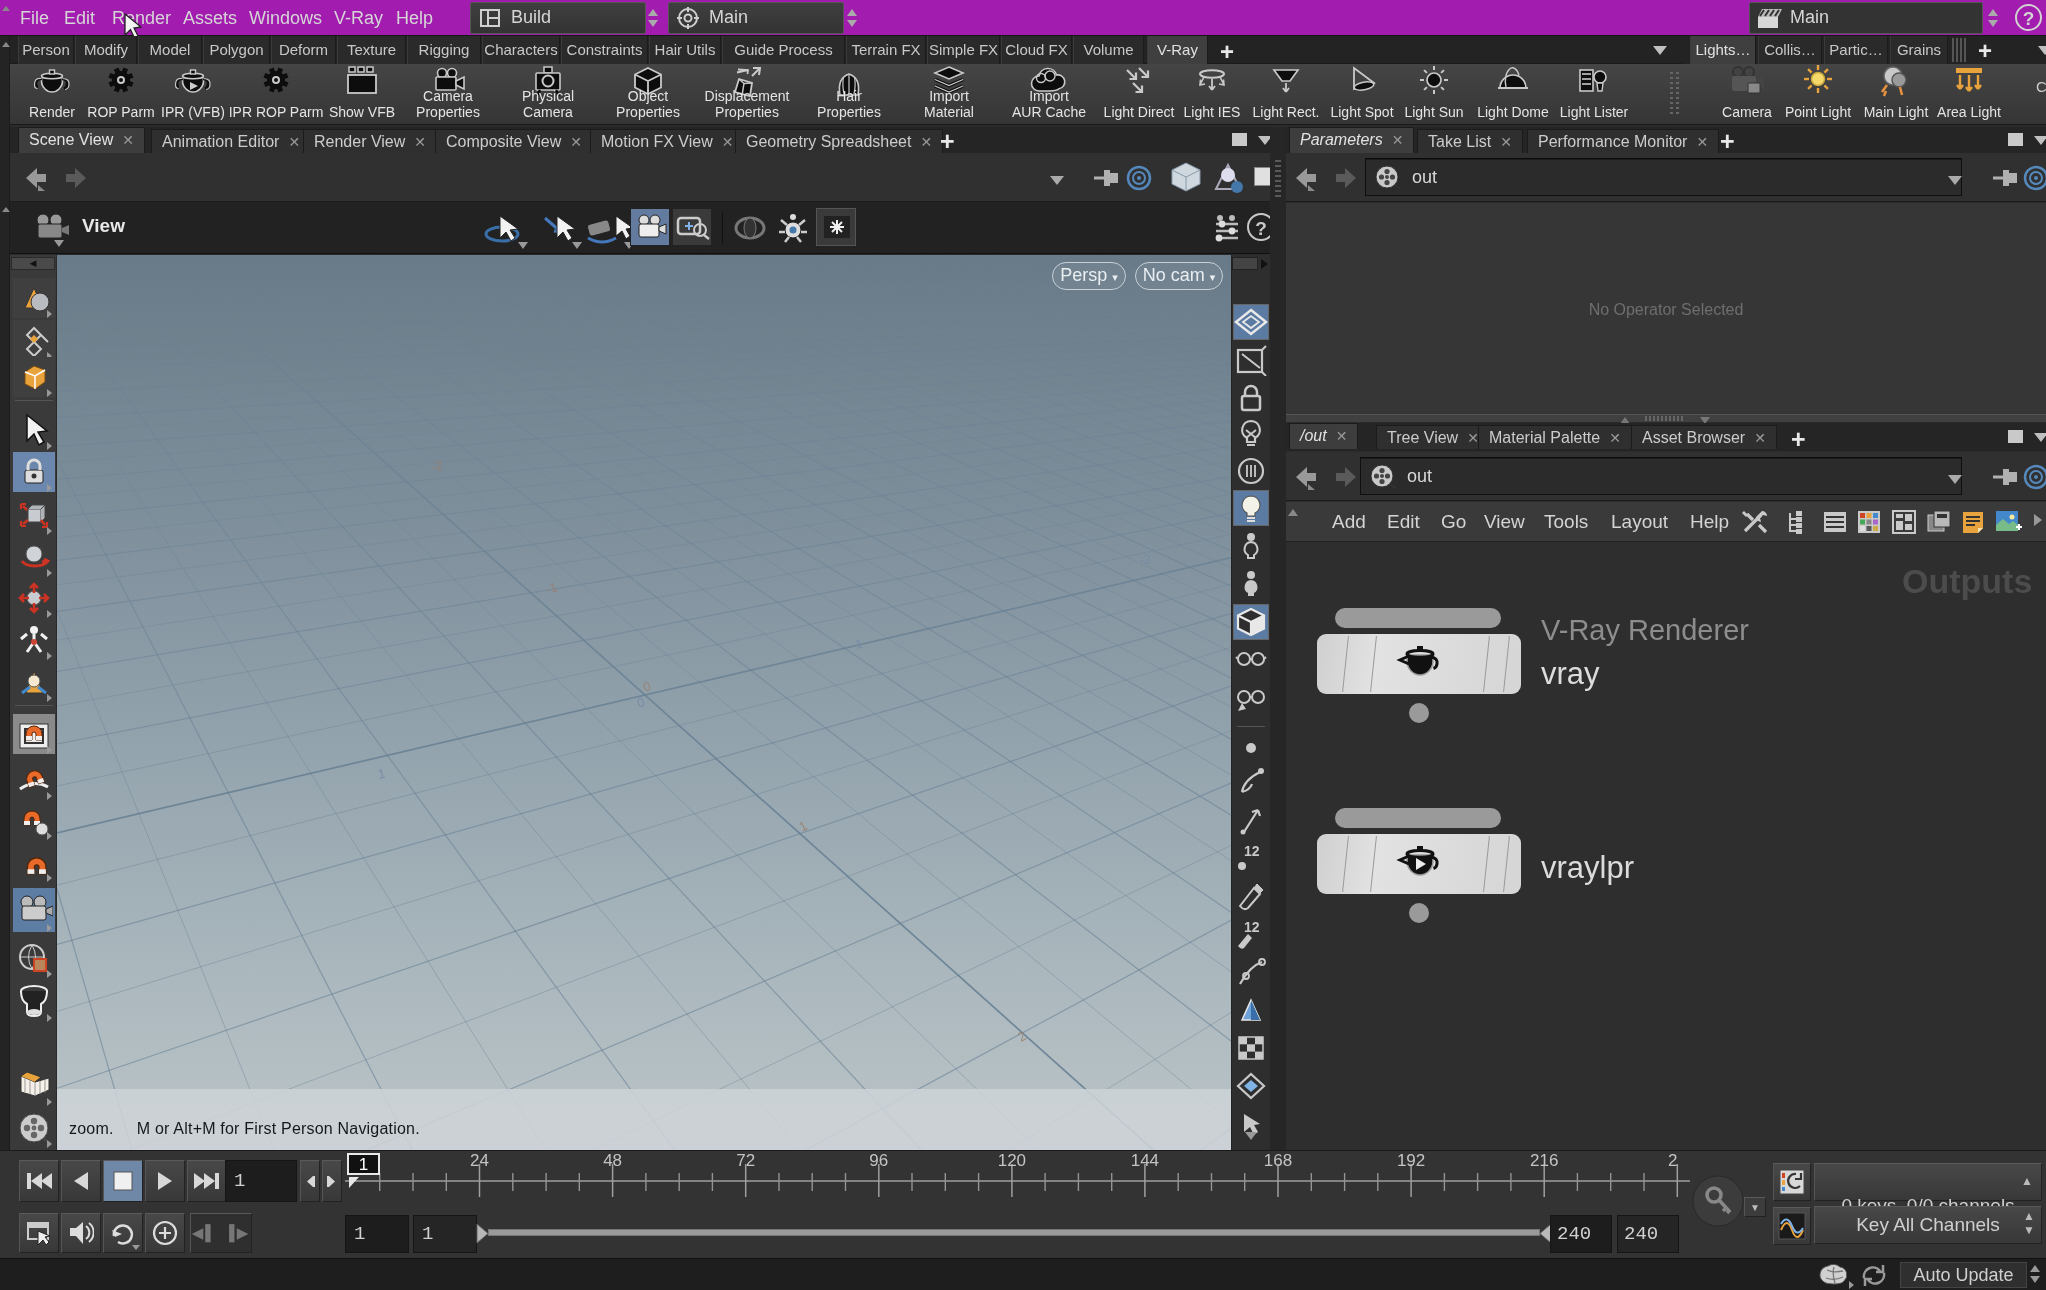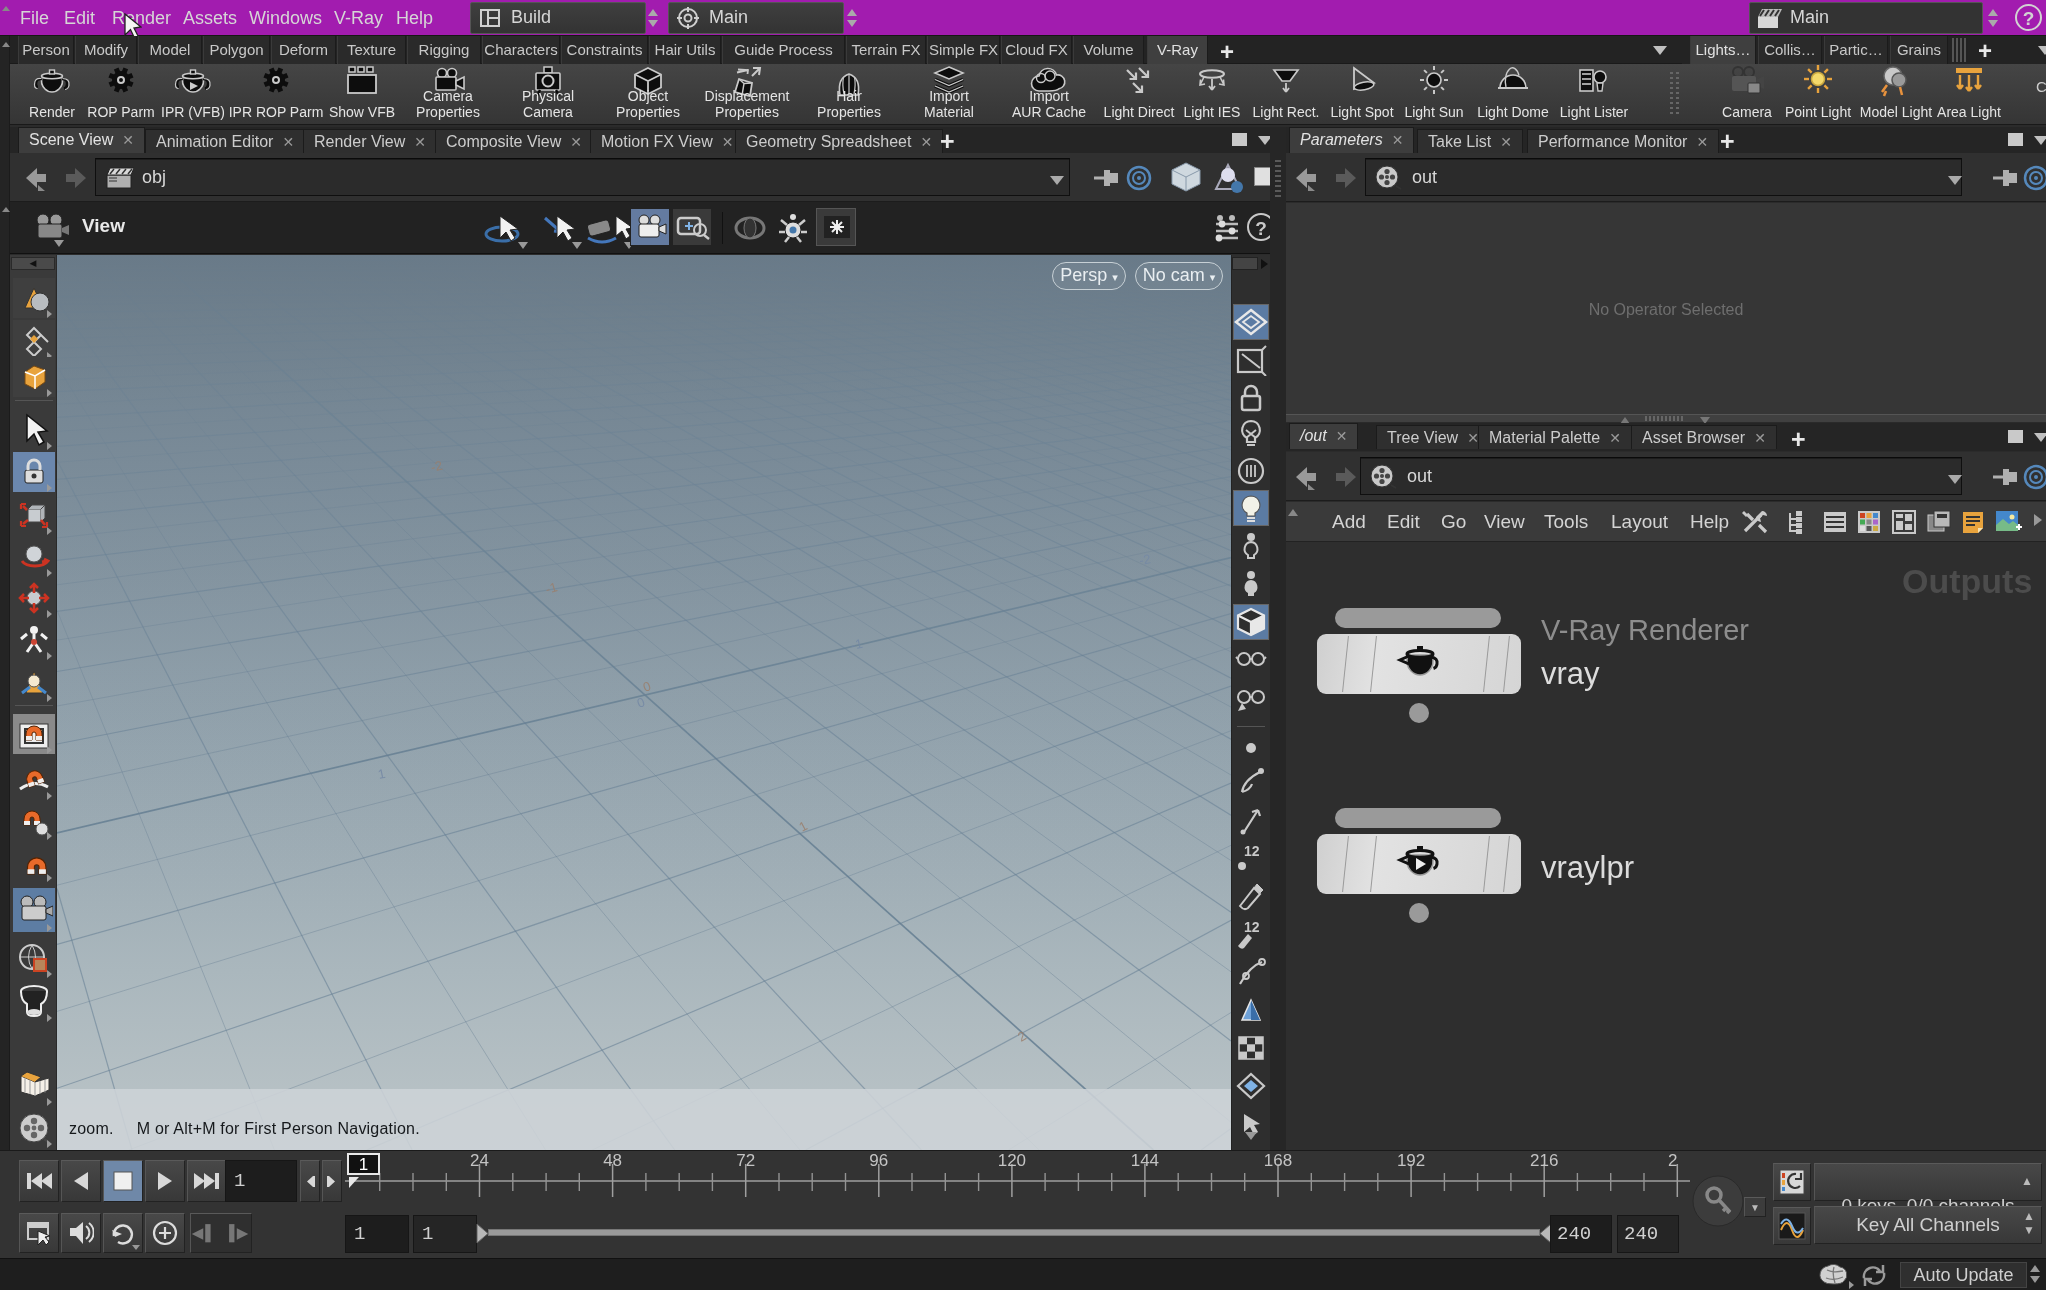--- a/index.html
+++ b/index.html
@@ -380,39 +380,39 @@
       <div class="lb">Point Light</div>
     </div>
 <div class="tool" style="left:1834px;top:2px;width:104px;">
       <div class="ic">
         <svg width="42" height="36" viewBox="0 0 42 36" style="">
           <circle cx="18" cy="13" r="9" fill="#c9c9c9" stroke="#666" stroke-width="1.5"></circle>
           <circle cx="24" cy="17" r="7" fill="#9a9a9a" stroke="#555" stroke-width="1.5"></circle>
           <path d="M12 22 l-5 7 m18 -5 l2 8 m-16 -4 l-2 5" stroke="#e8923d" stroke-width="2.5" fill="none"></path>
         </svg>
       </div>
-      <div class="lb">Model Light</div>
+      <div class="lb">Main Light</div>
     </div>
 <div class="tool" style="left:1907px;top:2px;width:104px;">
       <div class="ic">
         <svg width="42" height="36" viewBox="0 0 42 36" style="">
           <rect x="8" y="5" width="26" height="5" fill="#e8a33d"></rect>
           <path d="M12 12 v14 m0 0 l-3 -4 m3 4 l3 -4" stroke="#e8a33d" stroke-width="2.4" fill="none"></path>
           <path d="M21 12 v16 m0 0 l-3 -4 m3 4 l3 -4" stroke="#e8a33d" stroke-width="2.4" fill="none"></path>
           <path d="M30 12 v14 m0 0 l-3 -4 m3 4 l3 -4" stroke="#e8a33d" stroke-width="2.4" fill="none"></path>
         </svg>
       </div>
       <div class="lb">Area Light</div>
     </div>
 <div class="abs" style="left:2026px;top:14px;color:#ccc;font-size:15px;">C</div>
 
 </div>
 <div class="ptabs abs" style="left:10px;top:127px;width:1274px;">
 <div class="ptab act" style="left:8px;">Scene View<span class="x">✕</span></div>
-<div class="ptab" style="left:135px;">Animation Editor<span class="x">✕</span></div>
+<div class="ptab" style="left:141px;">Animation Editor<span class="x">✕</span></div>
 <div class="ptab" style="left:293px;">Render View<span class="x">✕</span></div>
 <div class="ptab" style="left:425px;">Composite View<span class="x">✕</span></div>
 <div class="ptab" style="left:580px;">Motion FX View<span class="x">✕</span></div>
 <div class="ptab" style="left:725px;">Geometry Spreadsheet<span class="x">✕</span></div>
 <div class="abs" style="left:930px;top:0px;color:#e8e8e8;font-size:25px;font-weight:bold;">+</div>
 <div class="abs" style="left:1222px;top:6px;width:15px;height:13px;background:#c9c9c9;"></div>
 <div class="abs" style="left:1248px;top:9px;width:0;height:0;border-left:7px solid transparent;border-right:7px solid transparent;border-top:9px solid #c0c0c0;"></div>
 </div>
 <div class="ptabs abs" style="left:1286px;top:127px;width:760px;">
 <div class="ptab act" style="left:3px;font-style:italic;">Parameters<span class="x" style="font-style:normal">✕</span></div>
@@ -421,29 +421,20 @@
 <div class="abs" style="left:434px;top:0px;color:#e8e8e8;font-size:25px;font-weight:bold;">+</div>
 <div class="abs" style="left:722px;top:6px;width:15px;height:13px;background:#c9c9c9;"></div>
 <div class="abs" style="left:748px;top:9px;width:0;height:0;border-left:7px solid transparent;border-right:7px solid transparent;border-top:9px solid #c0c0c0;"></div>
 </div>
 <div class="pathbar abs" style="left:10px;top:153px;width:1274px;">
 <svg class="abs" style="left:14px;top:12px" width="66" height="28" viewBox="0 0 66 28">
       <path d="M13 3 L13 23 L2 13 Z M13 9 L22 9 L22 17 L13 17 Z" fill="#999"></path>
       <path d="M51 3 L51 23 L62 13 Z M42 9 L51 9 L51 17 L42 17 Z" fill="#5a5a5a"></path>
       <path d="M14 20 l7 6 h-7 Z" fill="#8a8a8a"></path>
     </svg>
-<div class="pcombo" style="left:85px;top:5px;width:975px;">
-      <svg width="30" height="30" viewBox="0 0 30 30" class="abs" style="left:8px;top:4px">
-        <rect x="3" y="12" width="24" height="13" fill="#b0b0b0" stroke="#222"></rect>
-        <path d="M3 12 L27 12 L30 5 L6 5 Z" fill="#d8d8d8" stroke="#222"></path>
-        <path d="M6 11 l4 -5 M12 11 l4 -5 M18 11 l4 -5 M24 11 l4 -5" stroke="#333" stroke-width="1.5"></path>
-        <path d="M5 15 h8 M5 18 h8" stroke="#333" stroke-width="1"></path>
-      </svg>
-      <span style="position:absolute;left:46px;">obj</span>
-    </div>
 <div class="abs" style="left:1040px;top:23px;width:0;height:0;border-left:7px solid transparent;border-right:7px solid transparent;border-top:9px solid #aaa;"></div>
 <svg class="abs" style="left:1082px;top:12px" width="28" height="26" viewBox="0 0 28 26">
       <line x1="2" y1="13" x2="12" y2="13" stroke="#b0b0b0" stroke-width="3"></line>
       <rect x="12" y="5" width="6" height="16" fill="#b0b0b0"></rect>
       <rect x="18" y="8" width="8" height="10" fill="#b0b0b0"></rect>
     </svg>
 <svg class="abs" style="left:1115px;top:11px" width="28" height="28" viewBox="0 0 28 28">
       <circle cx="14" cy="14" r="11" fill="none" stroke="#5588bb" stroke-width="2.5"></circle>
       <circle cx="14" cy="14" r="6" fill="none" stroke="#5588bb" stroke-width="2"></circle>
       <circle cx="14" cy="14" r="2" fill="#5588bb"></circle>

